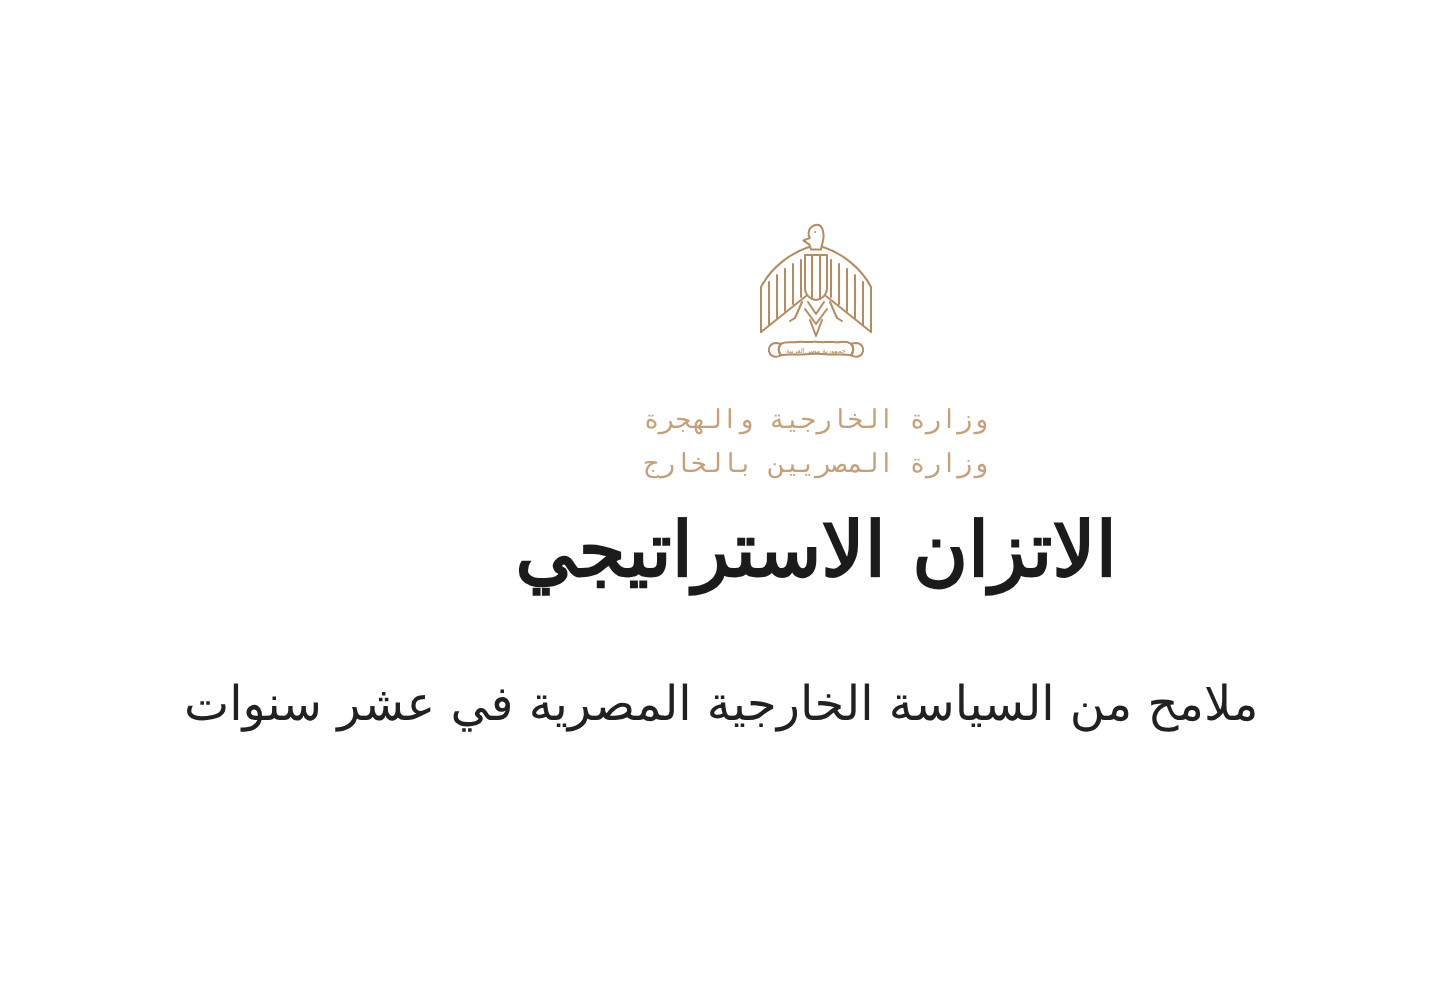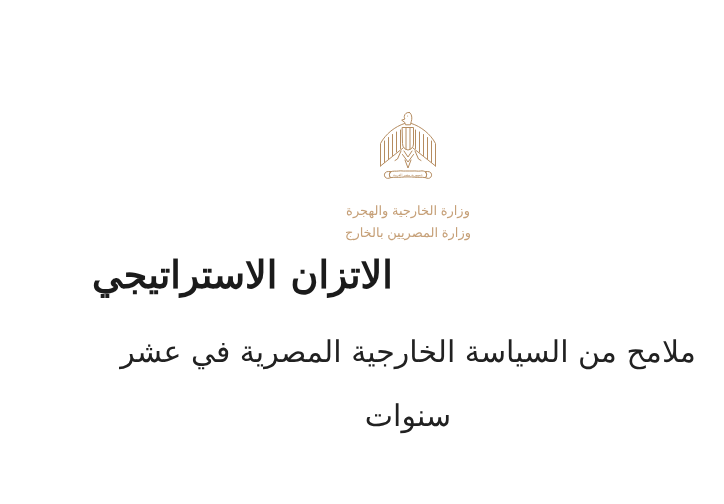--- a/index.html
+++ b/index.html
@@ -38,45 +38,45 @@
   }
   .emblem * {
     vector-effect: non-scaling-stroke;
   }
   .ministry {
     position: absolute;
     top: 200px;
     left: 0;
     width: 100%;
     text-align: center;
-    font-family: Liberation Sans, sans-serif;
+    font-family: Liberation Mono, monospace;
     font-size: 13px;
     line-height: 22px;
     color: var(--ministry-text, #c6a078);
   }
   .title {
     position: absolute;
     top: 240px;
     left: 0;
     width: 100%;
     margin: 0;
-    text-align: left;
+    text-align: center;
     font-size: 38px;
     font-weight: 700;
     line-height: 70px;
     color: var(--title-text, #1b1b1b);
     letter-spacing: 0.5px;
   }
   .subtitle {
     position: absolute;
     top: 320px;
     left: 0;
     width: 100%;
-    text-align: center;
-    font-size: 30px;
+    text-align: left;
+    font-size: 24px;
     font-weight: 400;
     line-height: 64px;
     color: var(--subtitle-text, #212121);
   }
   .scroll-label {
     font-family: "DejaVu Sans", sans-serif;
     font-size: 3.4px;
   }
 </style>
 </head>

